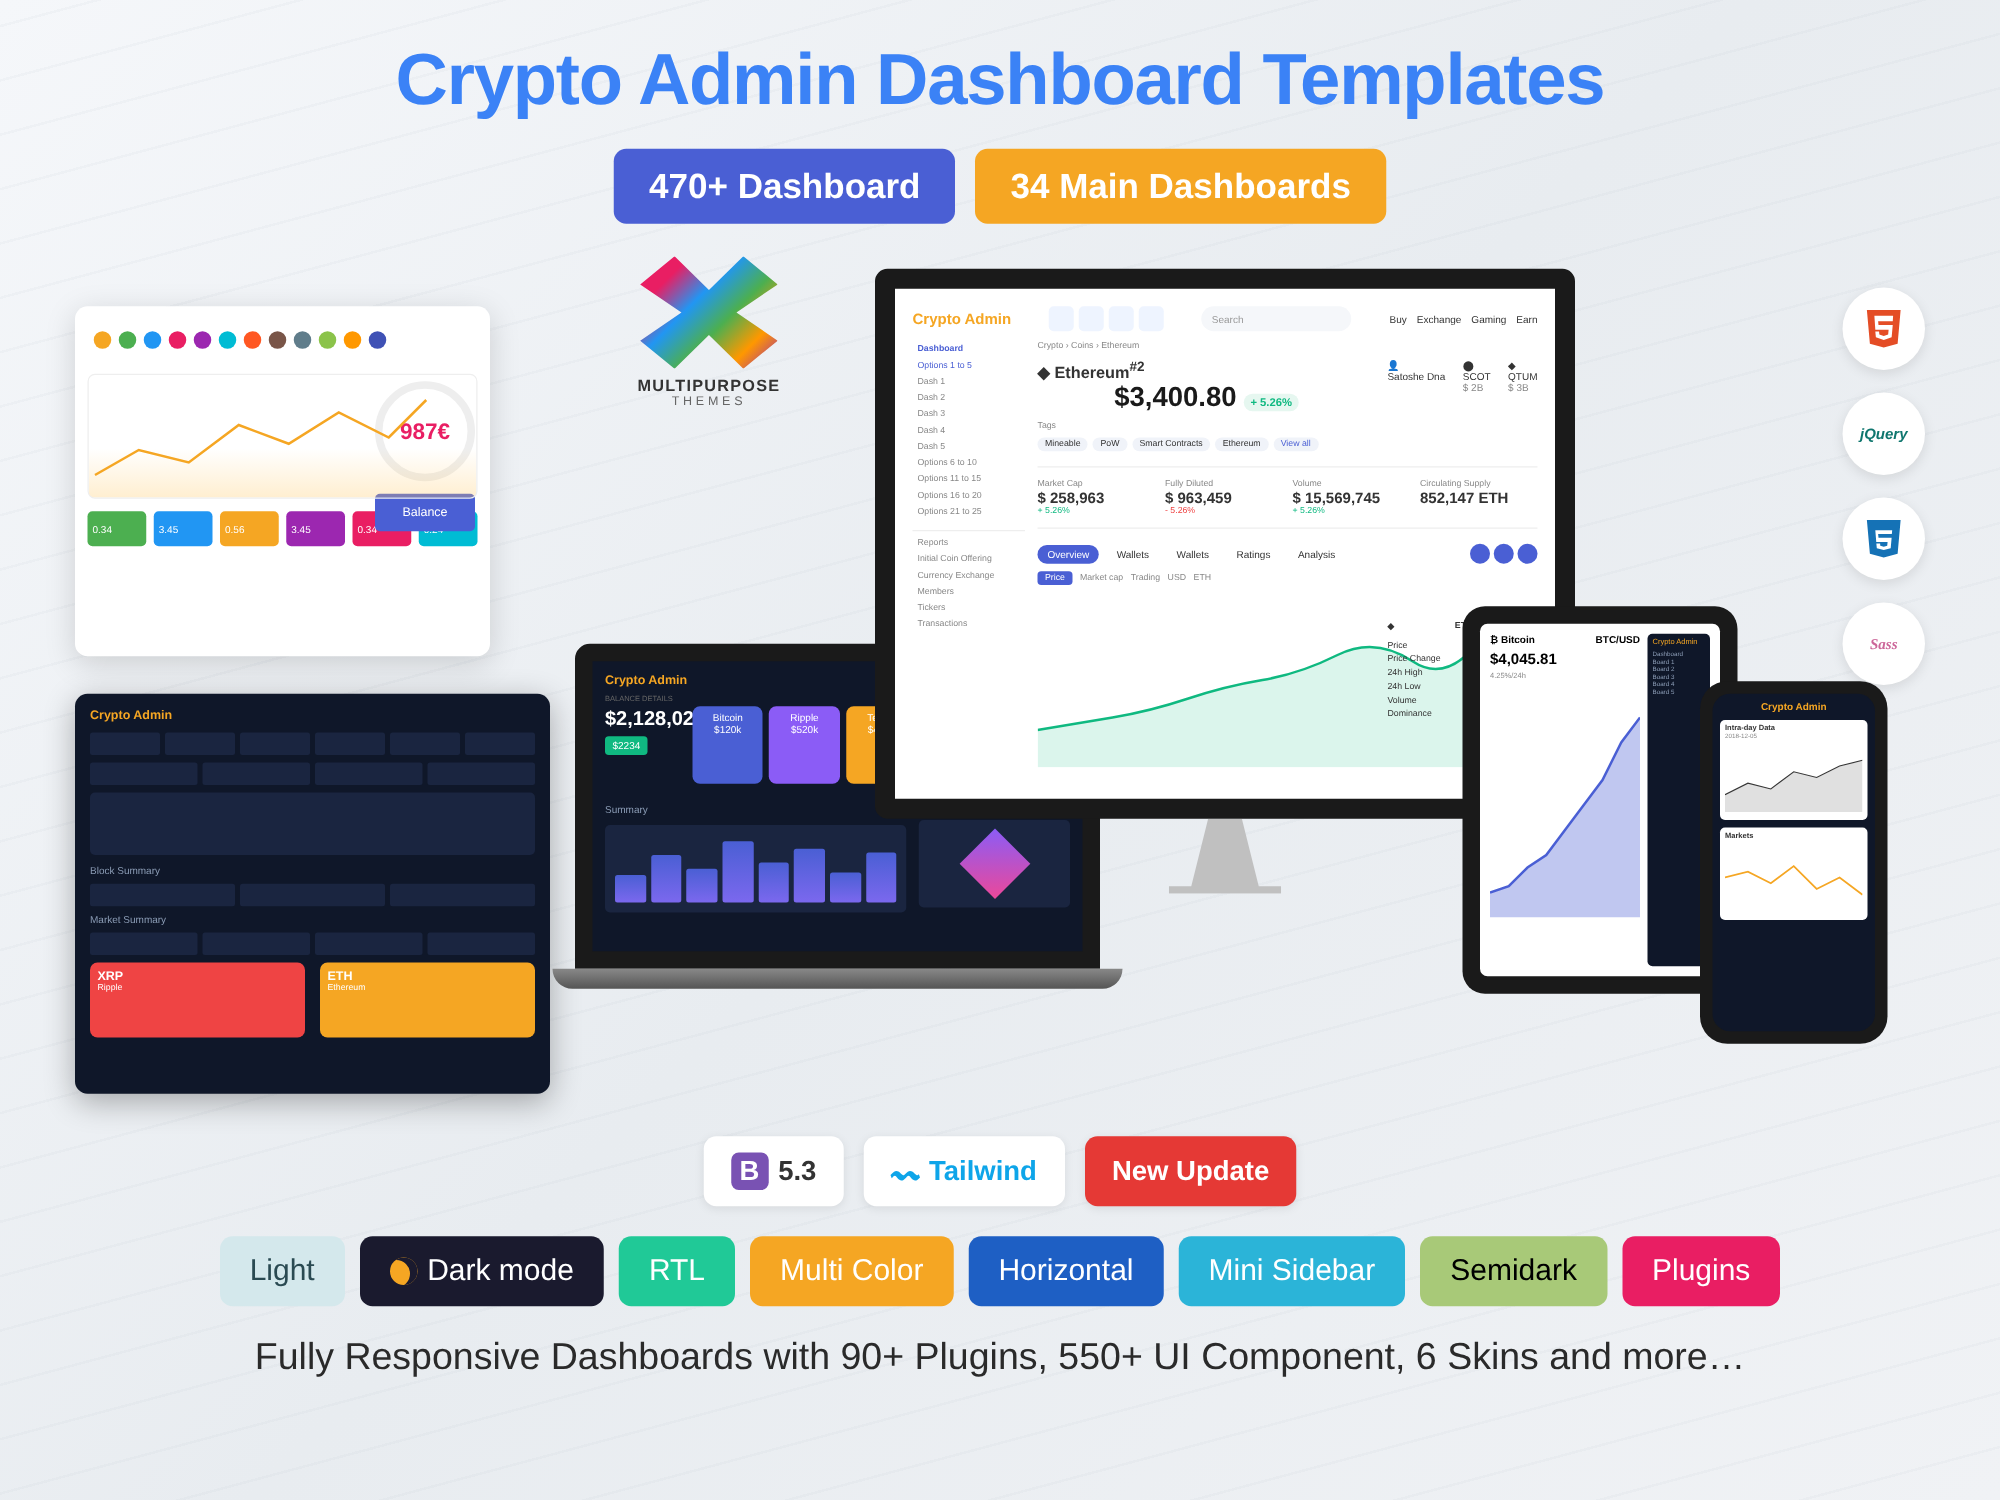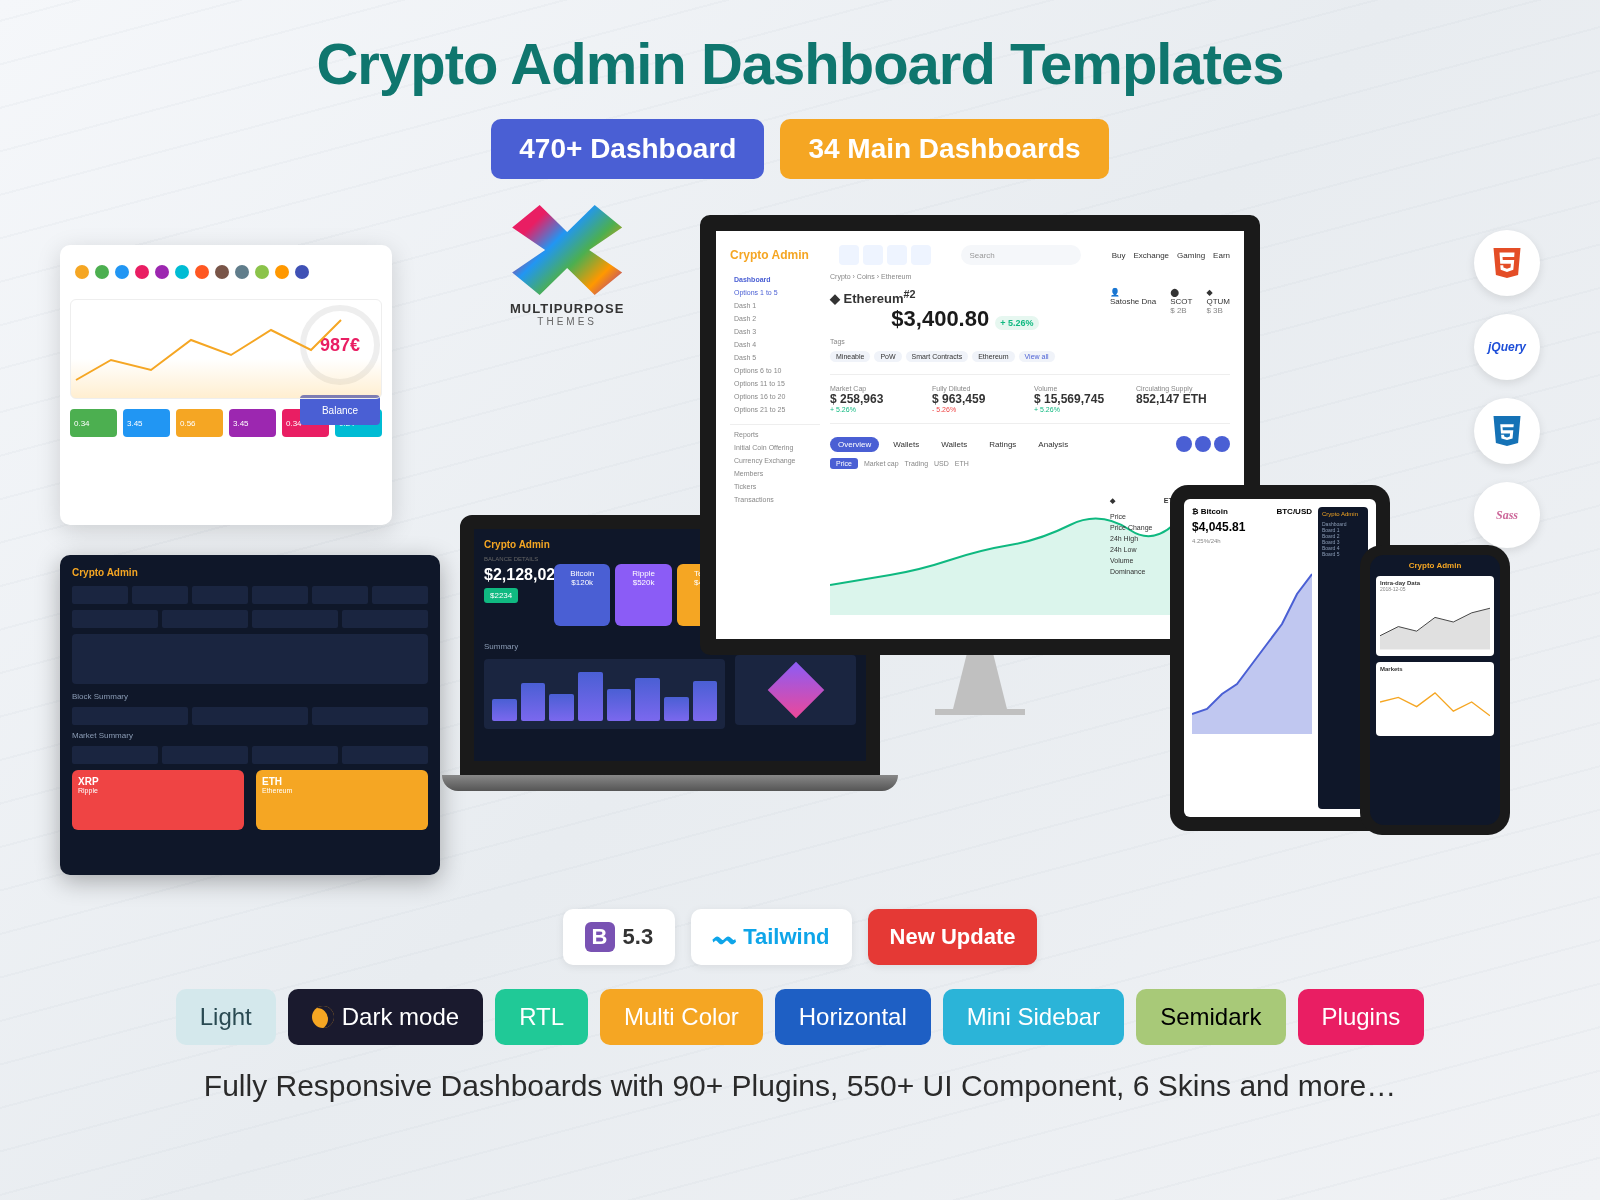--- a/index.html
+++ b/index.html
@@ -12,32 +12,32 @@
   overflow: hidden;
 }
 .bg-lines { position: absolute; inset: 0; opacity: 0.3; }
 .bg-lines::before {
   content: ''; position: absolute; inset: 0;
   background: repeating-linear-gradient(-15deg, transparent, transparent 40px, rgba(180,190,200,0.3) 40px, rgba(180,190,200,0.3) 42px);
 }
 
 .container { position: relative; padding: 30px 40px; }
 
-.main-title { text-align: center; font-size: 58px; font-weight: 800; color: #0f766e; margin-bottom: 22px; letter-spacing: -1px; }
+.main-title { text-align: center; font-size: 58px; font-weight: 800; color: #3b82f6; margin-bottom: 22px; letter-spacing: -1px; }
 
 .pills-row { display: flex; justify-content: center; gap: 16px; margin-bottom: 26px; }
 .pill { padding: 14px 28px; border-radius: 10px; color: #fff; font-weight: 600; font-size: 28px; }
 .pill-blue { background: #4a5fd4; }
 .pill-orange { background: #f5a623; }
 .pill-gray { background: #4a5568; }
 
 .tech-badges { position: absolute; right: 60px; top: 230px; display: flex; flex-direction: column; gap: 18px; }
 .tech-badge { width: 66px; height: 66px; border-radius: 50%; background: #fff; display: flex; align-items: center; justify-content: center; font-weight: 700; font-size: 12px; box-shadow: 0 3px 10px rgba(0,0,0,0.1); }
 .tech-html { color: #e44d26; }
-.tech-jquery { color: #1d4ed8; font-style: italic; }
+.tech-jquery { color: #0f766e; font-style: italic; }
 .tech-css { color: #1572b6; }
 .tech-sass { color: #cc6699; font-style: italic; font-family: cursive; }
 
 .devices-area { position: relative; height: 690px; margin: 0 20px; }
 
 
 .mp-logo { position: absolute; left: 450px; top: 0; text-align: center; }
 .mp-logo-icon { width: 110px; height: 90px; background: linear-gradient(135deg, #e91e63 20%, #2196f3 40%, #4caf50 60%, #ff9800 80%, #9c27b0 100%); clip-path: polygon(25% 0, 50% 30%, 75% 0, 100% 25%, 70% 50%, 100% 75%, 75% 100%, 50% 70%, 25% 100%, 0 75%, 30% 50%, 0 25%); margin: 0 auto 6px; }
 .mp-logo-text { font-size: 13px; font-weight: 700; color: #333; letter-spacing: 1px; }
 .mp-logo-sub { font-size: 10px; color: #666; letter-spacing: 3px; }
@@ -98,21 +98,21 @@
 .mon-stat-val { font-size: 12px; font-weight: 700; }
 .mon-tabs { display: flex; gap: 6px; align-items: center; margin-bottom: 6px; }
 .mon-tab { padding: 3px 8px; border-radius: 10px; font-size: 8px; }
 .mon-tab.active { background: #4a5fd4; color: #fff; }
 .mon-chart { height: 140px; position: relative; overflow: hidden; }
 .mon-chart svg { width: 100%; height: 100%; }
 .mon-right-stats { position: absolute; right: 30px; top: 280px; width: 120px; font-size: 7px; }
 .mon-right-stats div { display: flex; justify-content: space-between; padding: 2px 0; }
 
 
-.tablet { position: absolute; right: 150px; top: 280px; width: 220px; height: 346px; background: #1a1a1a; border-radius: 18px; padding: 14px; }
+.tablet { position: absolute; right: 150px; top: 280px; width: 220px; height: 310px; background: #1a1a1a; border-radius: 18px; padding: 14px; }
 .tablet-screen { background: #fff; width: 100%; height: 100%; border-radius: 6px; padding: 8px; font-size: 7px; }
 .tablet .tb-header { display: flex; justify-content: space-between; font-size: 8px; font-weight: 600; }
 .tablet .tb-price { font-size: 12px; font-weight: 700; margin: 4px 0; }
 .tablet .tb-chart { height: 180px; margin-top: 10px; }
 
 
 .phone { position: absolute; right: 30px; top: 340px; width: 150px; height: 290px; background: #1a1a1a; border-radius: 22px; padding: 10px; }
 .phone-screen { background: #0f1729; width: 100%; height: 100%; border-radius: 14px; padding: 6px; font-size: 6px; color: #8b9cb5; }
 .phone .ph-header { color: #f5a623; font-size: 8px; font-weight: 600; text-align: center; margin-bottom: 4px; }
 .phone .ph-box { background: #fff; border-radius: 4px; padding: 4px; color: #333; margin-top: 6px; }

